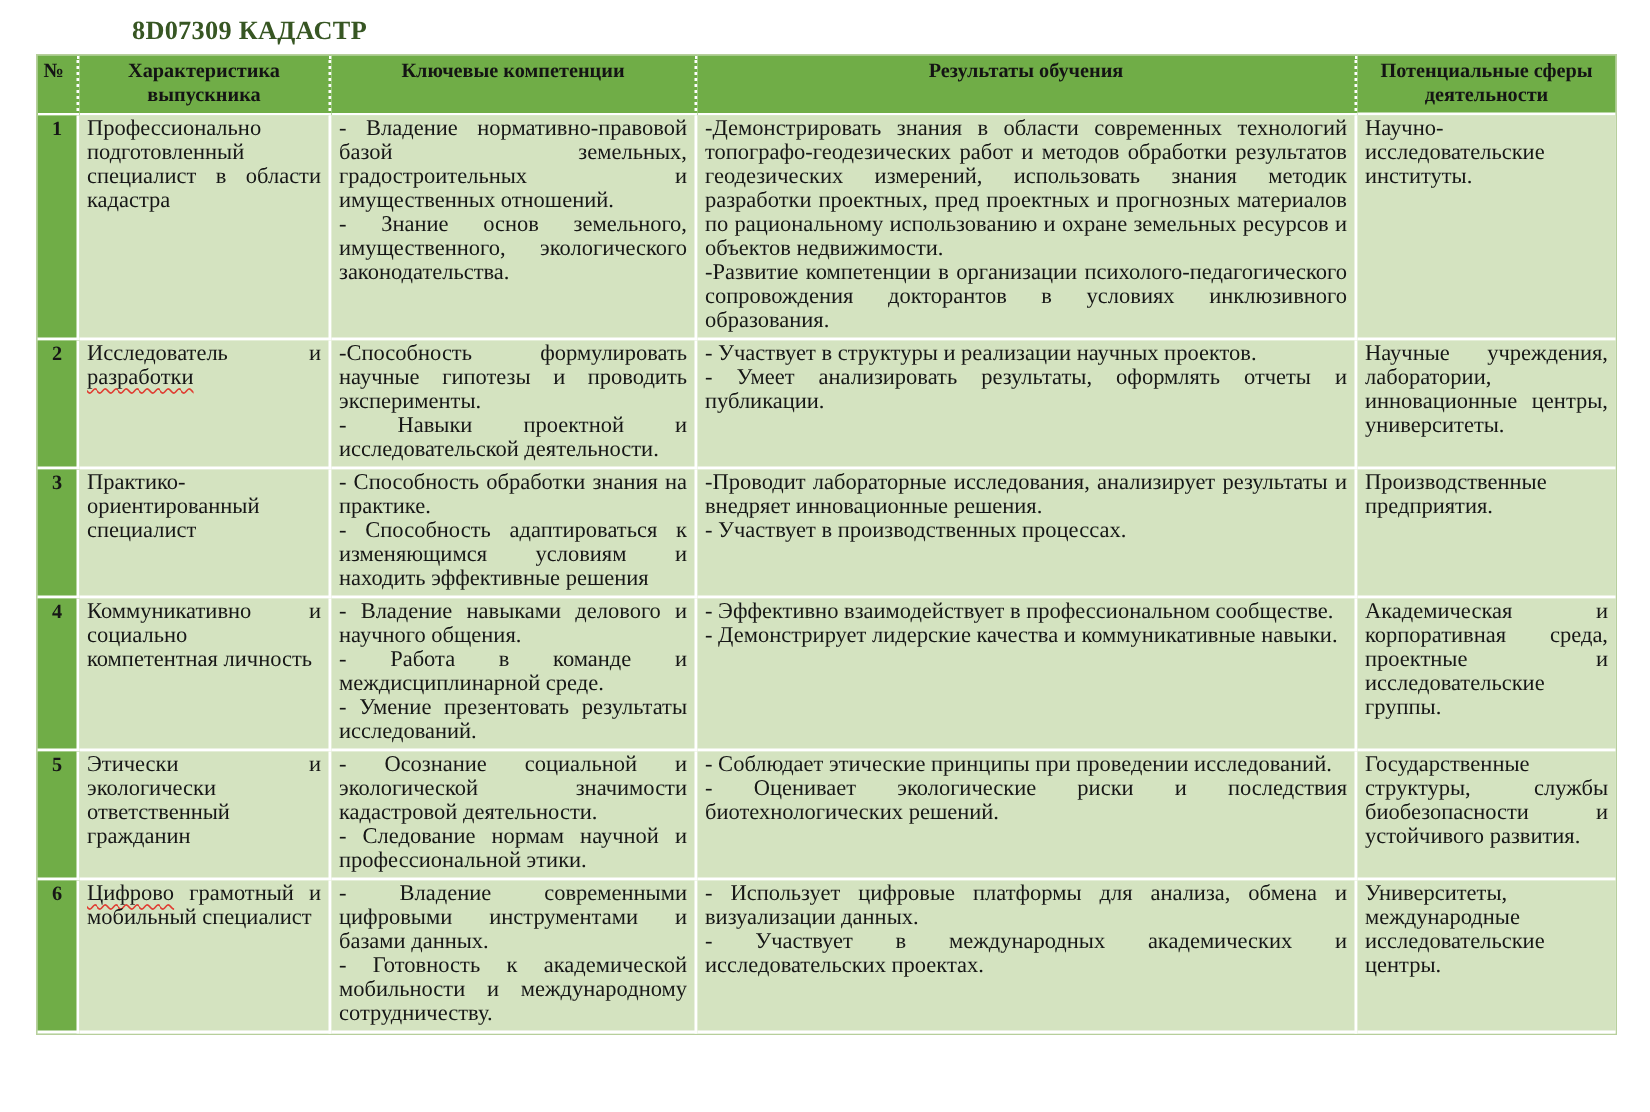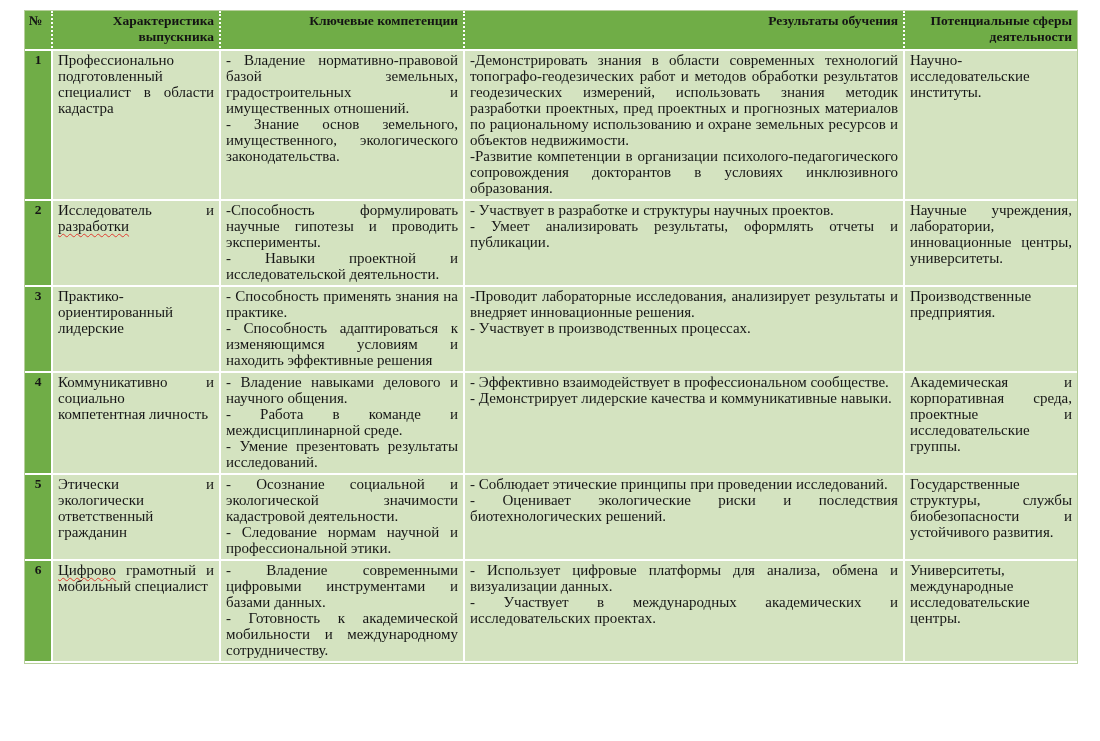--- a/index.html
+++ b/index.html
@@ -27,21 +27,21 @@
     border:1px solid var(--table-edge);
   }
   th,td{
     vertical-align:top;
     border-right:2px solid #ffffff;border-bottom:2px solid #ffffff;
     padding:1px 5px 3px 5px;
   }
   th:last-child,td:last-child{border-right:none;}
   thead th{
     background:var(--green);
-    font-size:13.5px;font-weight:bold;text-align:right;line-height:16px;
+    font-size:13.5px;font-weight:bold;text-align:center;line-height:16px;
     color:#141414;
     border-right:2px dotted #ffffff;
     padding-top:2px;padding-bottom:4px;
   }
   thead th.num-h{text-align:left;padding-left:4px;}
   td{
     background:var(--cell-green);
     font-size:15px;line-height:16px;
   }
   td.num{
@@ -57,20 +57,21 @@
     text-decoration-color:var(--misspell);
     text-decoration-thickness:1px;
     text-underline-offset:2px;
     text-decoration-skip-ink:none;
   }
 </style>
 </head>
 <body>
 
 <div class="title-block">
+  <div class="title-line">8D07309 КАДАСТР</div>
 </div>
 
 <table class="model">
   <colgroup>
     <col style="width:28px">
     <col style="width:168px">
     <col style="width:244px">
     <col style="width:440px">
     <col style="width:172px">
   </colgroup>
@@ -98,30 +99,30 @@
     <td class="cell spheres">Научно-исследовательские институты.</td>
   </tr>
       <tr>
     <td class="num">2</td>
     <td class="cell">Исследователь и <span class="misspelled">разработки</span></td>
     <td class="cell">
           <p class="para">-Способность формулировать научные гипотезы и проводить эксперименты.</p>
           <p class="para">- Навыки проектной и исследовательской деятельности.</p>
         </td>
     <td class="cell">
-          <p class="para">- Участвует в разработке и структуры научных проектов.</p>
+          <p class="para">- Участвует в структуры и реализации научных проектов.</p>
           <p class="para">- Умеет анализировать результаты, оформлять отчеты и публикации.</p>
         </td>
     <td class="cell spheres">Научные учреждения, лаборатории, инновационные центры, университеты.</td>
   </tr>
       <tr>
     <td class="num">3</td>
-    <td class="cell">Практико-ориентированный лидерские</td>
+    <td class="cell">Практико-ориентированный специалист</td>
     <td class="cell">
-          <p class="para">- Способность применять знания на практике.</p>
+          <p class="para">- Способность обработки знания на практике.</p>
           <p class="para">- Способность адаптироваться к изменяющимся условиям и находить эффективные решения</p>
         </td>
     <td class="cell">
           <p class="para">-Проводит лабораторные исследования, анализирует результаты и внедряет инновационные решения.</p>
           <p class="para">- Участвует в производственных процессах.</p>
         </td>
     <td class="cell spheres">Производственные предприятия.</td>
   </tr>
       <tr>
     <td class="num">4</td>

